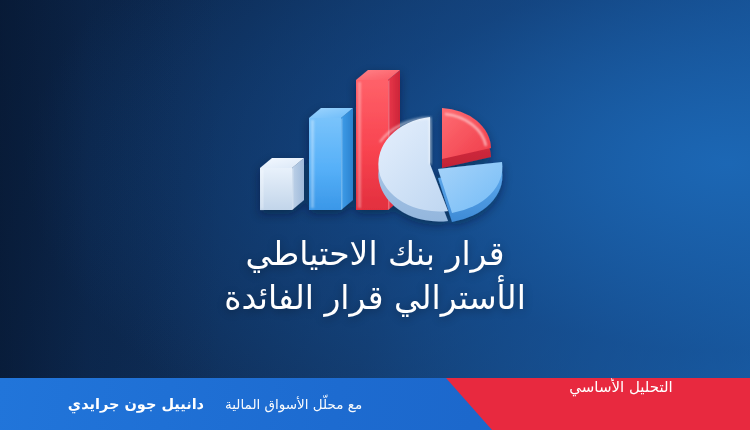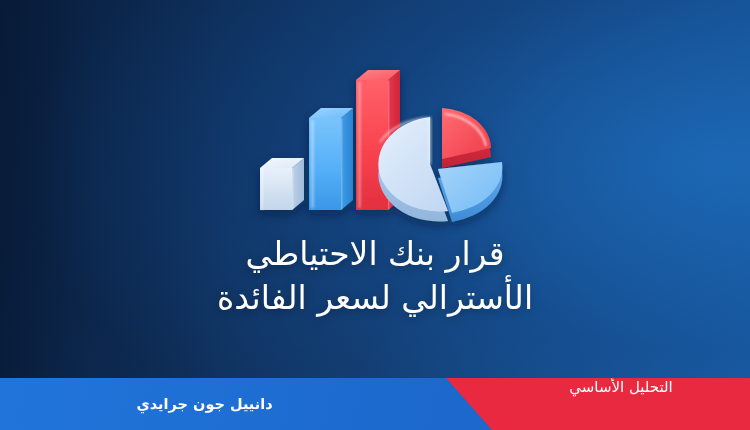--- a/index.html
+++ b/index.html
@@ -191,28 +191,29 @@
           <path d="M 190 107 L 190 56 A 52 41 0 0 1 239 96 Z" fill="url(#pieTopRed)"></path>
           <path d="M 193 62 A 48 38 0 0 1 234 94" fill="none" stroke="#ffffff" stroke-opacity="0.60" stroke-width="2.2" filter="url(#soft)"></path>
         </g>
 
       </g>
     </svg>
   </div>
 
   <div class="headline">
     <span class="l1">قرار بنك الاحتياطي</span>
-    <span class="l2">الأسترالي لسعر الفائدة</span>
+    <span class="l2">الأسترالي قرار الفائدة</span>
   </div>
 
   <div class="footer">
     <div class="footer-blue"></div>
     <div class="footer-red"></div>
 
     <div class="footer-left">
+      <span class="with">مع محلّل الأسواق المالية</span>
       <span class="name">دانييل جون جرايدي</span>
     </div>
 
     <div class="footer-right">
       <span class="cat">التحليل الأساسي</span>
     </div>
   </div>
 </div>
 
 </body></html>

